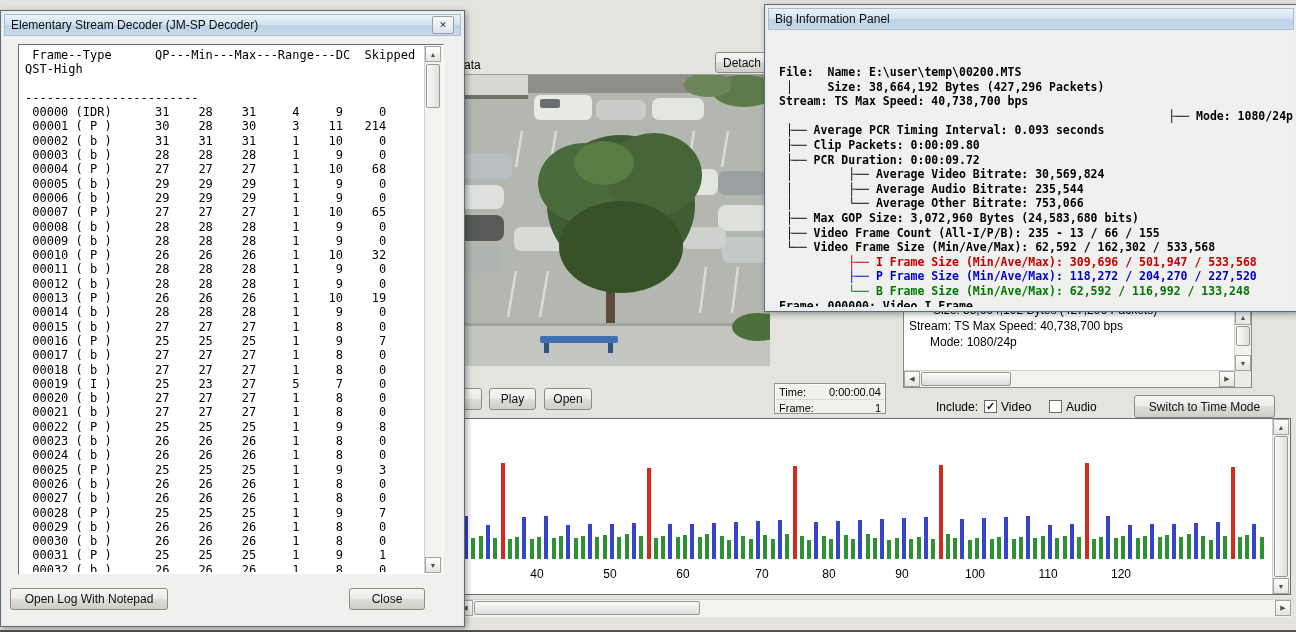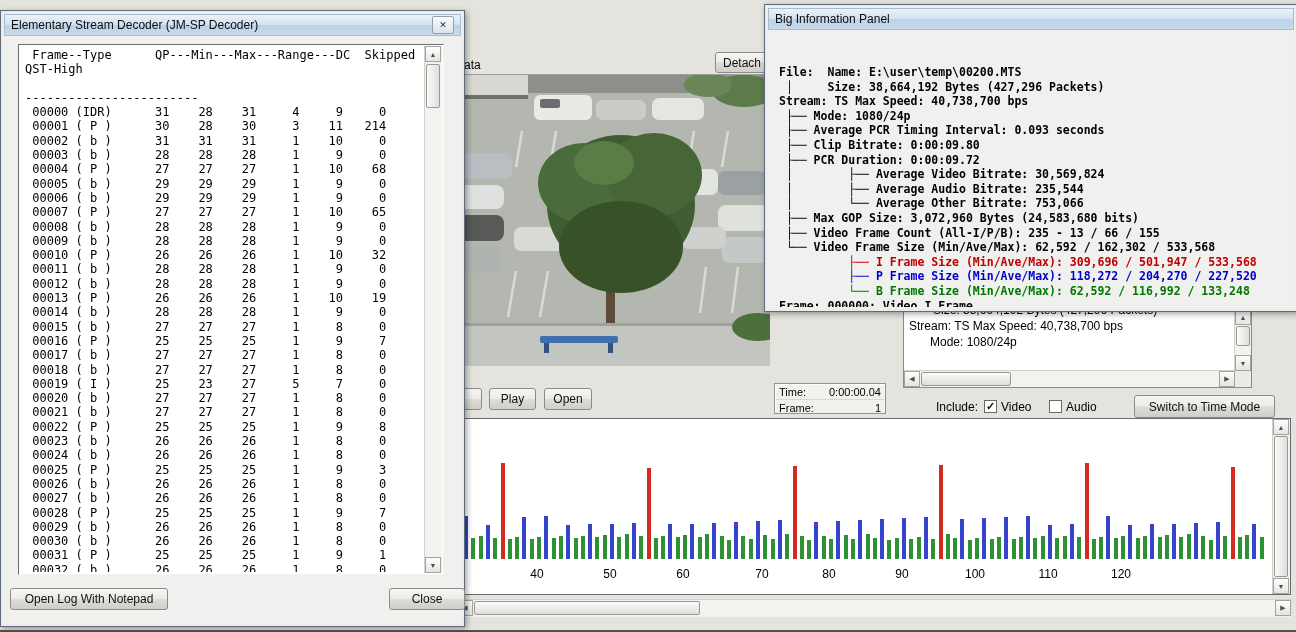--- a/index.html
+++ b/index.html
@@ -316,23 +316,23 @@
 </div>
 
 <div class="win" id="bigpanel">
   <div class="titlebar">
     <span>Big Information Panel</span>
   </div>
   <div class="bi-lines">
       <div style="color: rgb(0, 0, 0);">File:  Name: E:\user\temp\00200.MTS</div>
       <div style="color: rgb(0, 0, 0);"> │     Size: 38,664,192 Bytes (427,296 Packets)</div>
       <div style="color: rgb(0, 0, 0);">Stream: TS Max Speed: 40,738,700 bps</div>
-      <div style="color: rgb(0, 0, 0);"> ├── Mode: 1080/24p</div>
+      <div style="color: rgb(0, 0, 0); text-align: right;"> ├── Mode: 1080/24p</div>
       <div style="color: rgb(0, 0, 0);"> ├── Average PCR Timing Interval: 0.093 seconds</div>
-      <div style="color: rgb(0, 0, 0);"> ├── Clip Bitrate: 0:00:09.80</div>
+      <div style="color: rgb(0, 0, 0);"> ├── Clip Packets: 0:00:09.80</div>
       <div style="color: rgb(0, 0, 0);"> ├── PCR Duration: 0:00:09.72</div>
       <div style="color: rgb(0, 0, 0);"> │        ├── Average Video Bitrate: 30,569,824</div>
       <div style="color: rgb(0, 0, 0);"> │        ├── Average Audio Bitrate: 235,544</div>
       <div style="color: rgb(0, 0, 0);"> │        └── Average Other Bitrate: 753,066</div>
       <div style="color: rgb(0, 0, 0);"> ├── Max GOP Size: 3,072,960 Bytes (24,583,680 bits)</div>
       <div style="color: rgb(0, 0, 0);"> ├── Video Frame Count (All-I/P/B): 235 - 13 / 66 / 155</div>
       <div style="color: rgb(0, 0, 0);"> └── Video Frame Size (Min/Ave/Max): 62,592 / 162,302 / 533,568</div>
       <div style="color: rgb(192, 0, 0);">          ├── I Frame Size (Min/Ave/Max): 309,696 / 501,947 / 533,568</div>
       <div style="color: rgb(0, 0, 204);">          ├── P Frame Size (Min/Ave/Max): 118,272 / 204,270 / 227,520</div>
       <div style="color: rgb(0, 119, 0);">          └── B Frame Size (Min/Ave/Max): 62,592 / 116,992 / 133,248</div>
@@ -383,14 +383,14 @@
  00030 ( b )      26    26    26     1     8     0
  00031 ( P )      25    25    25     1     9     1
  00032 ( b )      26    26    26     1     8     0</pre>
     <div class="vscroll" style="top:1px;bottom:1px;right:1px;width:17px;">
       <div class="sb-btn" style="top:0;">▲</div>
       <div class="sb-thumb" style="top:18px;height:44px;left:1px;width:14px;"></div>
       <div class="sb-btn" style="bottom:0;">▼</div>
     </div>
   </div>
   <div class="btn" style="left:9px;top:577px;width:158px;height:22px;">Open Log With Notepad</div>
-  <div class="btn" style="left:388px;top:577px;width:76px;height:22px;">Close</div>
+  <div class="btn" style="left:348px;top:577px;width:76px;height:22px;">Close</div>
 </div>
 
 </body></html>

